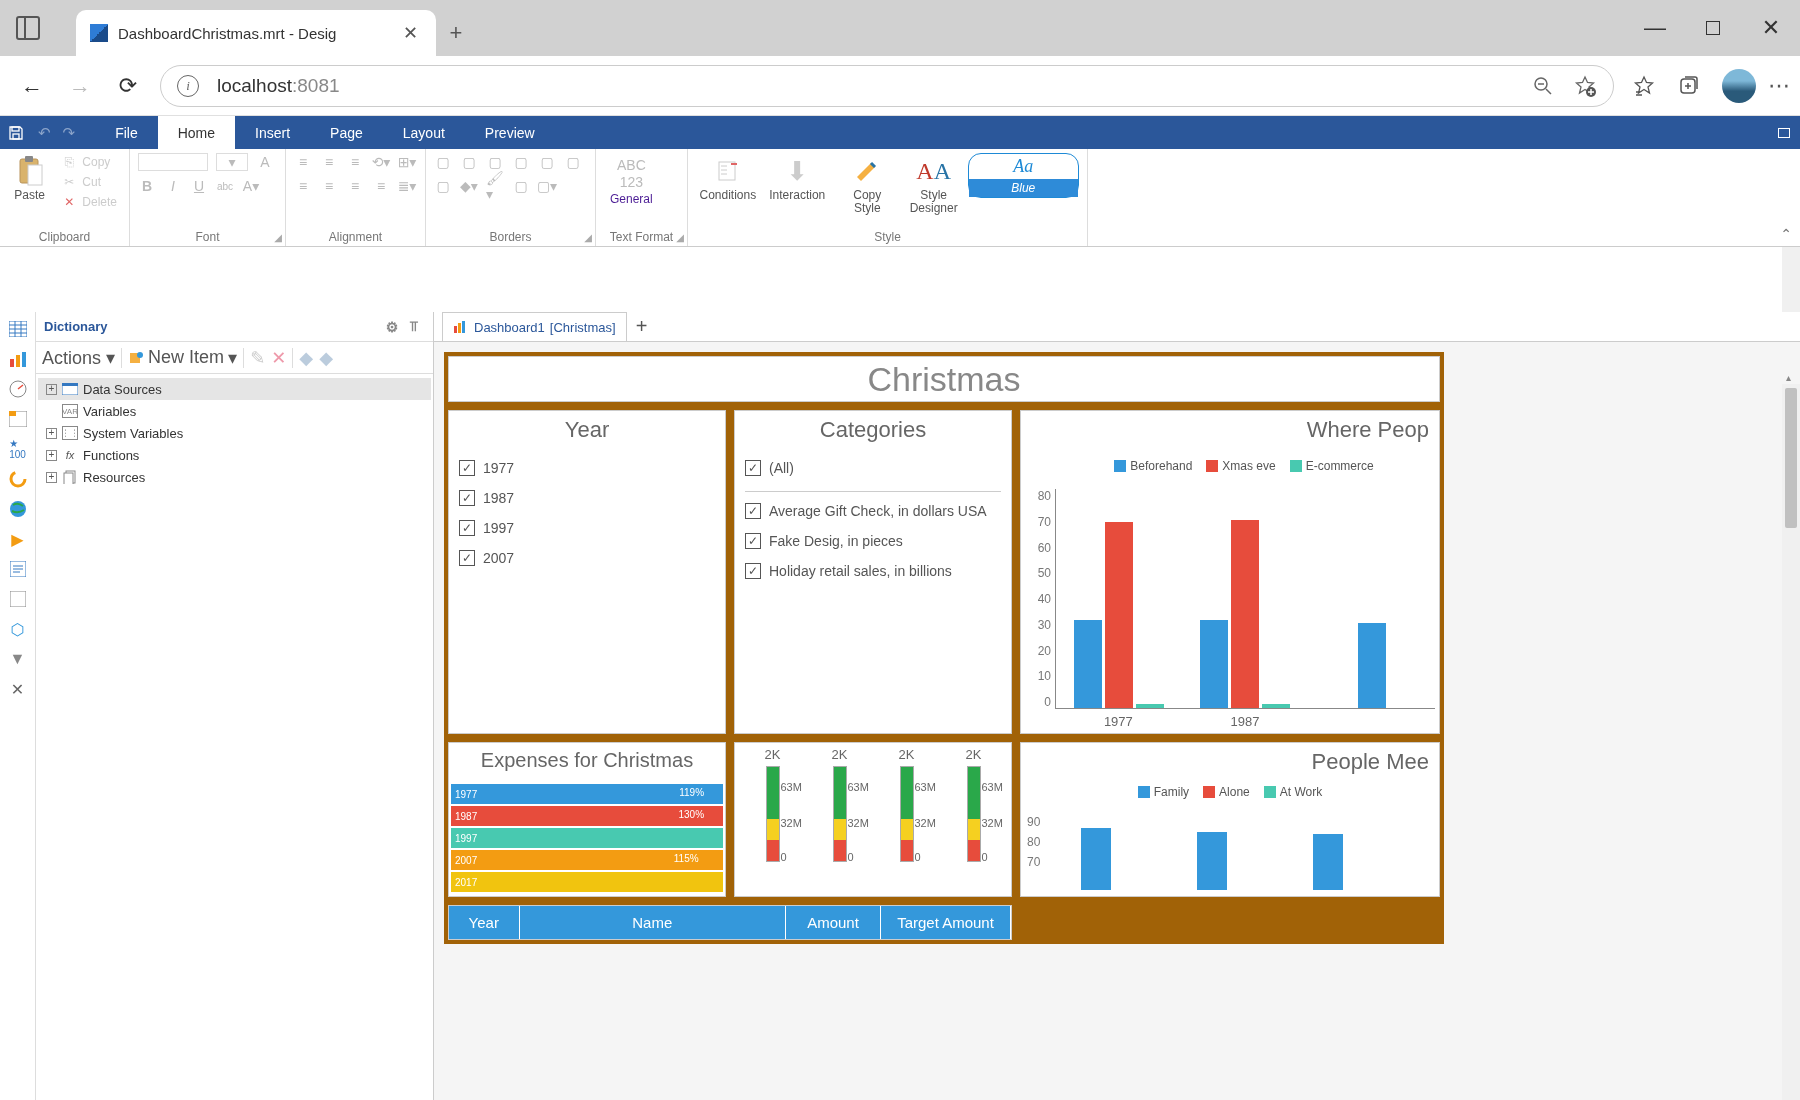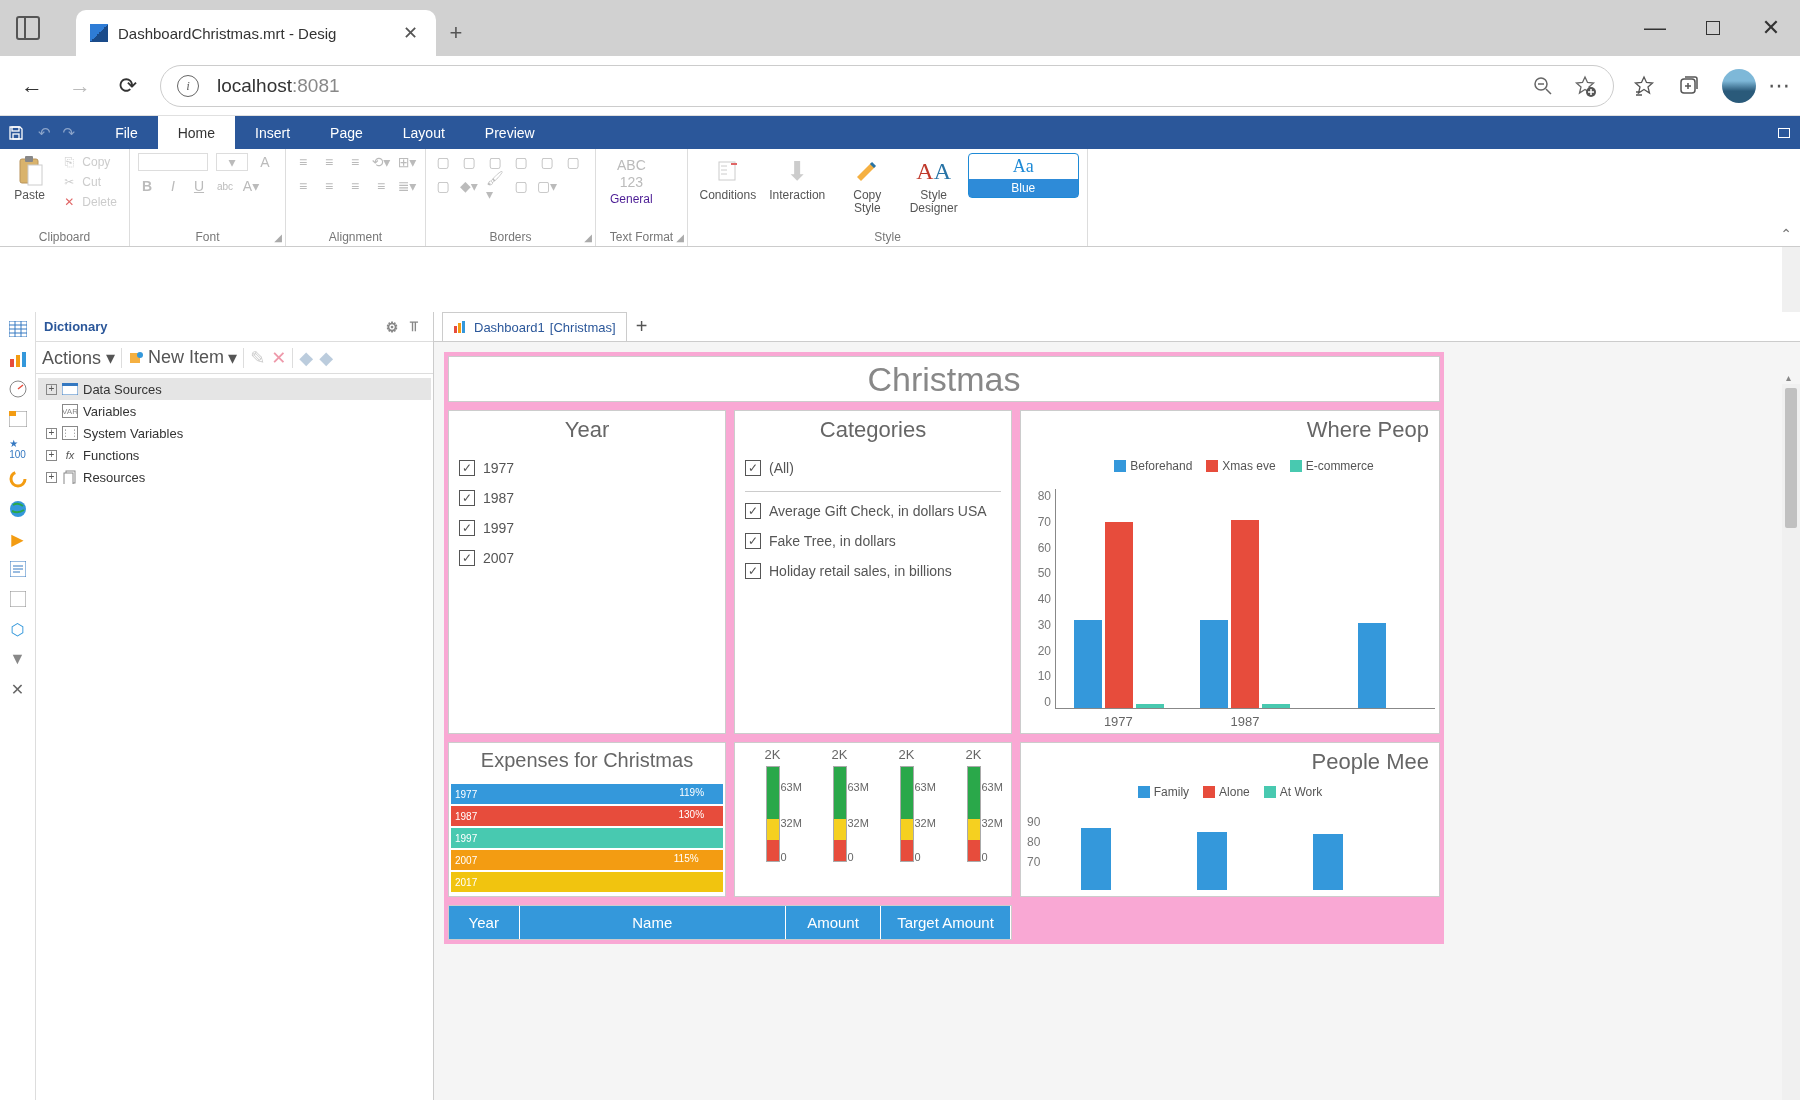--- a/index.html
+++ b/index.html
@@ -54,21 +54,21 @@
 .ribbon-group-label { text-align: center; font-size: 12px; color: #777; margin-top: auto; padding-top: 2px; }
 .ribbon-group-body { flex: 1; display: flex; align-items: flex-start; gap: 6px; }
 .big-btn { display: flex; flex-direction: column; align-items: center; justify-content: center; padding: 2px 6px; min-width: 42px; }
 .big-btn .ico { width: 32px; height: 32px; display: flex; align-items: center; justify-content: center; font-size: 20px; }
 .big-btn .lbl { font-size: 12px; color: #555; text-align: center; line-height: 1.1; margin-top: 2px; }
 .small-btn-col { display: flex; flex-direction: column; gap: 2px; }
 .small-btn { display: flex; align-items: center; gap: 5px; padding: 1px 4px; color: #ccc; }
 .small-btn .sico { width: 16px; height: 16px; display: flex; align-items: center; justify-content: center; }
 .icon-row { display: flex; gap: 8px; align-items: center; }
 .icon-row .ib { width: 18px; height: 18px; display: flex; align-items: center; justify-content: center; color: #bbb; font-size: 14px; }
-.style-pill { border: 1px solid #1e8ad6; border-radius: 4px; width: 122px; text-align: center; }
+.style-pill { border: 1px solid #1e8ad6; border-radius: 13px; width: 122px; text-align: center; font-style: italic; }
 .style-pill .top { color: #1e8ad6; font-size: 18px; padding: 2px 0; font-family: Georgia, serif; }
 .style-pill .bot { background: #2e8bd8; color: #fff; font-size: 12px; padding: 2px 0; }
 .ribbon-collapse { position: absolute; right: 8px; bottom: 4px; font-size: 14px; color: #777; }
 .dialog-launcher { position: absolute; right: 3px; bottom: 3px; font-size: 10px; color: #aaa; }
 
 
 .main-area { display: flex; position: absolute; top: 196px; left: 0; right: 0; bottom: 0; }
 .left-rail { width: 36px; border-right: 1px solid #ddd; display: flex; flex-direction: column; align-items: center; padding-top: 6px; gap: 8px; }
 .rail-ico { width: 22px; height: 22px; display: flex; align-items: center; justify-content: center; font-size: 16px; color: #666; }
 
@@ -84,21 +84,21 @@
 .tree-expand { width: 11px; height: 11px; border: 1px solid #888; display: flex; align-items: center; justify-content: center; font-size: 10px; line-height: 1; color: #555; }
 .tree-icon { width: 16px; height: 14px; display: flex; align-items: center; justify-content: center; font-size: 11px; }
 
 .designer-area { flex: 1; display: flex; flex-direction: column; background: #fff; position: relative; }
 .design-tabs { height: 30px; border-bottom: 1px solid #ccc; display: flex; align-items: stretch; padding-left: 8px; }
 .design-tab { border: 1px solid #ccc; border-bottom: none; padding: 0 10px; display: flex; align-items: center; gap: 5px; background: #fff; font-size: 13px; }
 .design-tab .dn { color: #2b579a; }
 .design-tab .dc { color: #2b579a; }
 .design-add { width: 30px; display: flex; align-items: center; justify-content: center; font-size: 20px; color: #555; }
 .canvas { flex: 1; background: #f5f5f5; padding: 10px 0 0 10px; overflow: hidden; position: relative; }
-.dash-surface { background: #f9a8d4; position: relative; width: 1000px; padding: 4px; }
+.dash-surface { background: #a16207; position: relative; width: 1000px; padding: 4px; }
 .dash-title { font-size: 34px; color: #888; text-align: center; padding: 4px 0 10px; }
 .dash-row { display: flex; gap: 8px; margin-bottom: 8px; }
 .panel { border: 1px solid #ccc; background: #fff; }
 .panel-title { font-size: 22px; color: #666; text-align: center; padding: 6px 0 10px; }
 .chk-list { padding: 0 10px 8px; }
 .chk-item { display: flex; align-items: center; gap: 8px; padding: 7px 0; font-size: 14px; color: #555; }
 .chk-item .box { width: 16px; height: 16px; border: 1.5px solid #555; display: flex; align-items: center; justify-content: center; font-size: 12px; }
 .chk-divider { border-bottom: 1px solid #ccc; margin: 0 10px 4px; }
 
 
@@ -574,21 +574,21 @@
                   </div>
               </div>
               <div class="chk-divider"></div>
               <div class="chk-list">
                 <div class="chk-item">
                     <span class="box">✓</span>
                     <span>Average Gift Check, in dollars USA</span>
                   </div>
                 <div class="chk-item">
                     <span class="box">✓</span>
-                    <span>Fake Tree, in dollars</span>
+                    <span>Fake Desig, in pieces</span>
                   </div>
                 <div class="chk-item">
                     <span class="box">✓</span>
                     <span>Holiday retail sales, in billions</span>
                   </div>
               </div>
             </div>
 
             <div class="panel" style="flex:1;position:relative;">
               <div class="panel-title" style="text-align:right;padding-right:10px;">Where Peop</div>

